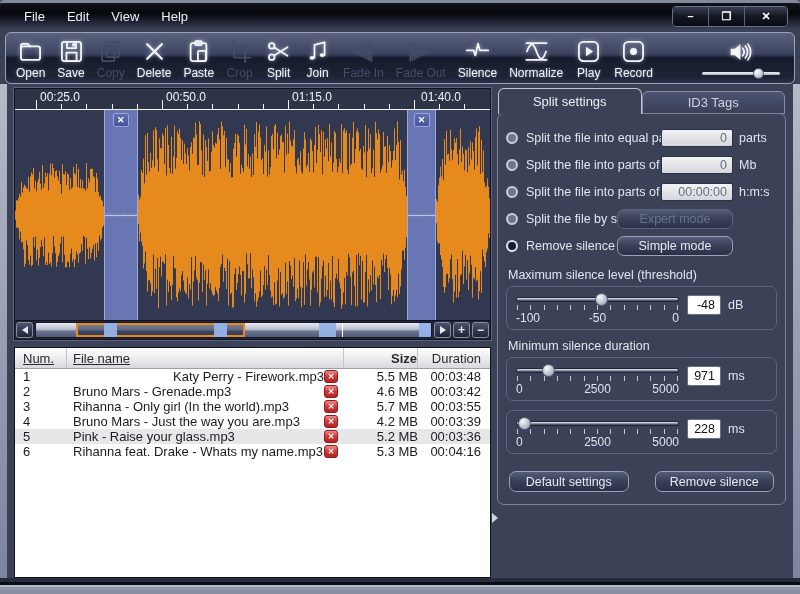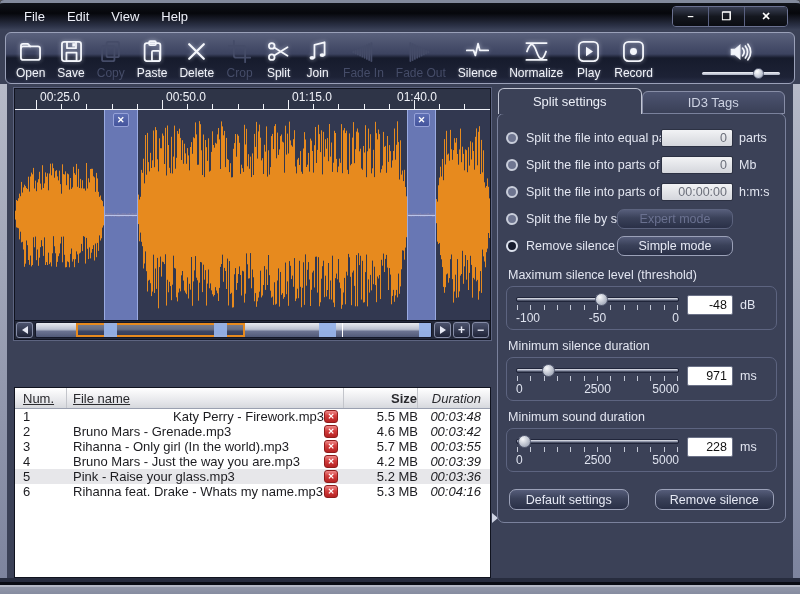--- a/index.html
+++ b/index.html
@@ -24,21 +24,21 @@
   .tb-item.disabled .tb-icon{color:#454c68;filter:none;}
   .tb-item.disabled .tb-label{color:#454c68;text-shadow:none;}
   .tb-volume{margin-left:auto;display:flex;flex-direction:column;align-items:center;justify-content:flex-end;padding:1px 10px 6px 2px;}
   .vol-track{width:78px;height:3px;background:linear-gradient(180deg,#f0f2f8,#aab0c2);border-radius:2px;position:relative;margin-top:6px;}
   .vol-thumb{position:absolute;top:-4px;width:11px;height:11px;border-radius:50%;
     background:radial-gradient(circle at 35% 30%,#ffffff,#c2c8d6 60%,#8a91a6);border:1px solid #5a6076;}
   
   .main{flex:1;display:flex;padding:4px 7px 0 7px;gap:6px;min-height:0;
     border-left:7px solid transparent;border-right:7px solid transparent;
     border-image:linear-gradient(180deg,#b6bac8,#7d849e) 0 7;background:#3b4157;background-clip:padding-box;}
-  .left-col{width:477px;flex:0 0 477px;display:flex;flex-direction:column;position:relative;gap:40px;}
+  .left-col{width:477px;flex:0 0 477px;display:flex;flex-direction:column;position:relative;}
   .right-col{flex:1;display:flex;flex-direction:column;min-width:0;}
   
   .wave-panel{height:252px;flex:0 0 252px;border:1px solid #10131f;box-shadow:0 0 0 1px #5d6480;background:#323850;display:flex;flex-direction:column;}
   .timeline{height:21px;flex:0 0 21px;position:relative;background:#2e3447;border-bottom:1px solid #f0f2f8;overflow:hidden;}
   .tl-label{position:absolute;top:1px;font-size:12px;color:#f0f2f8;}
   .tl-tick{position:absolute;bottom:0;width:1px;background:#f0f2f8;}
   .wave-area{flex:1;position:relative;overflow:hidden;}
   .wave-svg{position:absolute;inset:0;}
   .silence-band{position:absolute;top:0;bottom:0;background:rgba(111,128,194,.88);border-left:1px solid rgba(160,175,230,.9);border-right:1px solid rgba(160,175,230,.9);}
   .silence-band::after{content:"";position:absolute;left:0;right:0;top:50%;height:1px;background:#b9c4ec;}
@@ -61,21 +61,21 @@
   
   .file-table{margin-top:7px;flex:1;background:#fff;border:1px solid #10131f;display:flex;flex-direction:column;overflow:hidden;}
   .ft-header{display:flex;flex:0 0 21px;background:linear-gradient(180deg,#ffffff,#e4e5e9 70%,#d6d8dd);border-bottom:1px solid #9aa0b0;
     font-size:13px;color:#2a2a2e;align-items:center;}
   .ft-row{display:flex;flex:0 0 21px;align-items:center;font-size:13px;color:#1c1c20;background:#fff;}
   .ft-row.selected{background:#e7e7ea;}
   .c-num{width:52px;flex:0 0 52px;padding-left:8px;}
   .c-name{flex:1;display:flex;align-items:center;min-width:0;}
   .c-name-text{flex:1;overflow:hidden;white-space:nowrap;}
   .c-size{width:74px;flex:0 0 74px;text-align:right;}
-  .c-dur{width:72px;flex:0 0 72px;text-align:right;padding-right:9px;font-style:italic;}
+  .c-dur{width:72px;flex:0 0 72px;text-align:right;padding-right:9px;}
   .ft-header .c-num,.ft-header .c-name{border-right:1px solid #c3c5cb;height:100%;display:flex;align-items:center;text-decoration:underline;}
   .ft-header .c-size{border-right:1px solid #c3c5cb;height:100%;display:flex;align-items:center;justify-content:flex-end;font-weight:bold;}
   .del-btn{width:14px;height:13px;flex:0 0 14px;margin-right:6px;border:1px solid #8f1d1d;border-radius:3px;
     background:linear-gradient(180deg,#ef8a8a,#d23c3c 45%,#b52222);display:flex;align-items:center;justify-content:center;}
   .del-btn span{color:#fff;font-size:8px;font-weight:bold;line-height:1;}
   
   .tabs{display:flex;flex:0 0 26px;align-items:flex-end;padding:0 1px;}
   .tab{flex:1;height:23px;display:flex;align-items:center;justify-content:center;font-size:13px;color:#cdd2e2;
     background:linear-gradient(180deg,#4d5471,#3a4057);border:1px solid #878da6;border-radius:6px 6px 0 0;position:relative;}
   .tab.active{height:26px;background:#3b4157;border:1px solid #c2c6d4;border-bottom:none;color:#eceff8;z-index:2;}
@@ -99,21 +99,21 @@
     background:linear-gradient(180deg,#eceef3,#9aa0b4 45%,#2e3448);}
   .sl-thumb{position:absolute;top:-5px;width:13px;height:13px;margin-left:-6px;border-radius:50%;
     background:radial-gradient(circle at 35% 30%,#f8f9fb,#b6bcc9 60%,#8d94a6);border:1px solid #5a6076;}
   .sl-ticks{display:flex;justify-content:space-between;margin-top:3px;padding:0 1px;}
   .sl-tick{width:1px;height:5px;background:#c3c8d6;}
   .sl-ticklabels{display:flex;margin-top:1px;font-size:12px;color:#dfe3ef;}
   .sl-ticklabels span:nth-child(1){flex:1;text-align:left;}
   .sl-ticklabels span:nth-child(2){flex:1;text-align:center;}
   .sl-ticklabels span:nth-child(3){flex:1;text-align:right;}
   .sl-right{flex:0 0 80px;display:flex;align-items:flex-start;gap:7px;padding-top:1px;margin-left:8px;}
-  .sl-value{width:46px;height:20px;background:#fff;border:1px solid #6a7086;border-radius:2px;color:#111;
+  .sl-value{width:34px;height:20px;background:#fff;border:1px solid #6a7086;border-radius:2px;color:#111;
     font-size:12.5px;text-align:right;padding:0 5px;font-family:"Liberation Sans",sans-serif;}
   .sl-unit{font-size:12.5px;color:#e2e5f0;margin-top:3px;}
   .actions{display:flex;gap:26px;margin-top:17px;padding:0 3px;}
   .action-btn{flex:1;height:21px;}
 </style>
 </head>
 <body>
 
 <div class="window">
   <div class="titlebar">
@@ -155,31 +155,31 @@
       </div>
       <div class="tb-item disabled">
         <div class="tb-icon"><svg viewBox="0 0 24 24" width="27" height="27">
             <rect fill="none" stroke="currentColor" stroke-width="1.6" stroke-linecap="round" stroke-linejoin="round" x="8.5" y="3.5" width="11" height="13.5" rx="1.5"></rect>
             <rect fill="none" stroke="currentColor" stroke-width="1.6" stroke-linecap="round" stroke-linejoin="round" x="4.5" y="7" width="11" height="13.5" rx="1.5"></rect>
           </svg></div>
         <div class="tb-label">Copy</div>
       </div>
       <div class="tb-item">
         <div class="tb-icon"><svg viewBox="0 0 24 24" width="27" height="27">
+            <path fill="none" stroke="currentColor" stroke-width="2" stroke-linecap="round" d="M5.5 5.5 L18.5 18.5 M18.5 5.5 L5.5 18.5"></path>
+          </svg></div>
+        <div class="tb-label">Delete</div>
+      </div>
+      <div class="tb-item">
+        <div class="tb-icon"><svg viewBox="0 0 24 24" width="27" height="27">
             <rect fill="none" stroke="currentColor" stroke-width="1.6" stroke-linecap="round" stroke-linejoin="round" x="5" y="4.5" width="14" height="16" rx="2"></rect>
             <rect fill="none" stroke="currentColor" stroke-width="1.6" stroke-linecap="round" stroke-linejoin="round" x="9" y="2.8" width="6" height="3.6" rx="1"></rect>
             <rect fill="none" stroke="currentColor" stroke-width="1.6" stroke-linecap="round" stroke-linejoin="round" x="11.5" y="11.5" width="7" height="9" rx="1"></rect>
           </svg></div>
         <div class="tb-label">Paste</div>
-      </div>
-      <div class="tb-item">
-        <div class="tb-icon"><svg viewBox="0 0 24 24" width="27" height="27">
-            <path fill="none" stroke="currentColor" stroke-width="2" stroke-linecap="round" d="M5.5 5.5 L18.5 18.5 M18.5 5.5 L5.5 18.5"></path>
-          </svg></div>
-        <div class="tb-label">Delete</div>
       </div>
       <div class="tb-item disabled">
         <div class="tb-icon"><svg viewBox="0 0 24 24" width="27" height="27">
             <path fill="none" stroke="currentColor" stroke-width="1.6" stroke-linecap="round" stroke-linejoin="round" d="M7 2.5 v13 a2 2 0 0 0 2 2 h12.5"></path>
             <path fill="none" stroke="currentColor" stroke-width="1.6" stroke-linecap="round" stroke-linejoin="round" d="M2.5 7 h12.5 a2 2 0 0 1 2 2 v12.5"></path>
           </svg></div>
         <div class="tb-label">Crop</div>
       </div>
       <div class="tb-item">
         <div class="tb-icon"><svg viewBox="0 0 24 24" width="27" height="27">
@@ -263,21 +263,21 @@
             <div class="tl-tick" style="left: 197.4px; height: 5px;"></div>
             <div class="tl-tick" style="left: 222.6px; height: 5px;"></div>
             <div class="tl-tick" style="left: 247.8px; height: 5px;"></div>
             <div class="tl-tick" style="left: 273px; height: 9px;"></div>
             <span class="tl-label" style="left: 277px;">01:15.0</span>
             <div class="tl-tick" style="left: 298.2px; height: 5px;"></div>
             <div class="tl-tick" style="left: 323.4px; height: 5px;"></div>
             <div class="tl-tick" style="left: 348.6px; height: 5px;"></div>
             <div class="tl-tick" style="left: 373.8px; height: 5px;"></div>
             <div class="tl-tick" style="left: 399px; height: 9px;"></div>
-            <span class="tl-label" style="left: 382px;">01:40.0</span>
+            <span class="tl-label" style="left: 406px;">01:40.0</span>
             <div class="tl-tick" style="left: 424.2px; height: 5px;"></div>
             <div class="tl-tick" style="left: 449.4px; height: 5px;"></div>
           </div>
         <div class="wave-area" id="wave-area">
             <div class="wave-svg"><svg width="100%" height="100%" viewBox="0 0 475 210" preserveAspectRatio="none">
                 <path d="M0.5 100.7L0.5 109.6M1.5 90.0L1.5 117.4M2.5 90.9L2.5 117.8M3.5 88.3L3.5 118.3M4.5 83.6L4.5 129.4M5.5 86.2L5.5 121.7M6.5 71.9L6.5 132.4M7.5 82.6L7.5 131.8M8.5 77.4L8.5 139.5M9.5 74.7L9.5 156.8M10.5 76.2L10.5 153.7M11.5 78.0L11.5 130.5M12.5 79.1L12.5 135.2M13.5 66.7L13.5 150.0M14.5 81.6L14.5 154.8M15.5 66.5L15.5 145.6M16.5 62.6L16.5 156.4M17.5 64.3L17.5 155.0M18.5 57.9L18.5 127.3M19.5 78.5L19.5 137.3M20.5 70.6L20.5 126.6M21.5 81.2L21.5 150.2M22.5 72.4L22.5 139.5M23.5 69.2L23.5 155.8M24.5 61.8L24.5 147.7M25.5 73.6L25.5 137.2M26.5 79.6L26.5 130.2M27.5 55.2L27.5 136.2M28.5 78.0L28.5 145.9M29.5 73.4L29.5 127.4M30.5 62.4L30.5 155.0M31.5 66.7L31.5 152.1M32.5 63.3L32.5 155.0M33.5 80.3L33.5 142.7M34.5 63.5L34.5 154.1M35.5 53.7L35.5 152.4M36.5 65.3L36.5 156.4M37.5 53.5L37.5 143.3M38.5 58.2L38.5 126.2M39.5 67.7L39.5 136.3M40.5 61.2L40.5 143.3M41.5 60.2L41.5 156.8M42.5 66.4L42.5 151.9M43.5 70.4L43.5 146.2M44.5 60.7L44.5 143.4M45.5 74.1L45.5 133.5M46.5 83.7L46.5 126.8M47.5 54.3L47.5 152.3M48.5 64.1L48.5 126.5M49.5 64.5L49.5 144.8M50.5 61.4L50.5 157.4M51.5 75.2L51.5 157.1M52.5 63.5L52.5 151.4M53.5 64.3L53.5 152.2M54.5 79.6L54.5 157.3M55.5 68.0L55.5 143.9M56.5 78.9L56.5 138.5M57.5 77.4L57.5 151.6M58.5 56.8L58.5 149.2M59.5 63.2L59.5 157.2M60.5 64.8L60.5 149.2M61.5 53.9L61.5 141.4M62.5 76.8L62.5 144.4M63.5 58.9L63.5 152.9M64.5 78.0L64.5 143.5M65.5 68.9L65.5 142.6M66.5 78.3L66.5 133.9M67.5 70.2L67.5 141.1M68.5 78.6L68.5 126.1M69.5 78.5L69.5 126.8M70.5 80.6L70.5 153.6M71.5 53.0L71.5 127.9M72.5 78.5L72.5 138.8M73.5 68.3L73.5 149.1M74.5 72.4L74.5 137.4M75.5 59.0L75.5 148.4M76.5 58.8L76.5 142.7M77.5 58.8L77.5 139.0M78.5 66.3L78.5 135.2M79.5 67.4L79.5 150.5M80.5 81.8L80.5 133.5M81.5 62.9L81.5 147.2M82.5 68.4L82.5 132.9M83.5 81.8L83.5 140.9M84.5 86.8L84.5 125.4M85.5 85.5L85.5 130.5M86.5 89.8L86.5 128.3M87.5 91.1L87.5 117.6M88.5 96.3L88.5 115.4M89.5 103.8L89.5 106.9M90.5 103.5L90.5 107.0M91.5 103.2L91.5 106.4M92.5 103.7L92.5 106.7M93.5 103.1L93.5 106.5M94.5 103.4L94.5 106.0M95.5 103.4L95.5 106.3M96.5 103.5L96.5 106.8M97.5 103.7L97.5 106.2M98.5 104.1L98.5 106.6M99.5 103.3L99.5 107.0M100.5 103.8L100.5 106.1M101.5 104.1L101.5 106.7M102.5 103.1L102.5 106.8M103.5 103.2L103.5 107.0M104.5 103.9L104.5 107.0M105.5 103.8L105.5 106.5M106.5 103.7L106.5 106.7M107.5 103.3L107.5 106.6M108.5 103.3L108.5 106.6M109.5 103.5L109.5 106.1M110.5 103.2L110.5 106.4M111.5 104.0L111.5 106.7M112.5 103.6L112.5 106.5M113.5 103.5L113.5 106.9M114.5 103.0L114.5 106.0M115.5 104.1L115.5 106.2M116.5 103.6L116.5 106.3M117.5 103.1L117.5 106.8M118.5 103.5L118.5 106.9M119.5 103.9L119.5 106.4M120.5 103.1L120.5 106.6M121.5 103.2L121.5 106.2M122.5 103.1L122.5 107.0M123.5 84.6L123.5 114.1M124.5 89.5L124.5 131.3M125.5 86.8L125.5 122.6M126.5 59.9L126.5 131.8M127.5 62.8L127.5 136.2M128.5 48.7L128.5 158.5M129.5 73.4L129.5 153.5M130.5 25.0L130.5 141.4M131.5 64.7L131.5 161.2M132.5 22.9L132.5 181.5M133.5 52.1L133.5 170.6M134.5 61.4L134.5 169.8M135.5 42.8L135.5 173.2M136.5 58.0L136.5 186.1M137.5 50.3L137.5 181.6M138.5 20.5L138.5 144.7M139.5 57.2L139.5 183.0M140.5 17.1L140.5 158.5M141.5 20.1L141.5 178.9M142.5 49.3L142.5 147.9M143.5 61.4L143.5 198.3M144.5 28.3L144.5 157.1M145.5 38.2L145.5 146.6M146.5 38.3L146.5 166.6M147.5 23.5L147.5 151.7M148.5 25.7L148.5 152.2M149.5 54.0L149.5 154.1M150.5 17.8L150.5 144.3M151.5 65.5L151.5 195.6M152.5 15.5L152.5 169.8M153.5 35.0L153.5 182.3M154.5 57.8L154.5 171.8M155.5 63.2L155.5 176.1M156.5 26.8L156.5 190.2M157.5 63.5L157.5 174.7M158.5 46.6L158.5 145.7M159.5 15.6L159.5 157.9M160.5 58.7L160.5 158.6M161.5 47.8L161.5 187.3M162.5 21.0L162.5 191.4M163.5 23.8L163.5 182.5M164.5 18.7L164.5 178.5M165.5 27.9L165.5 181.3M166.5 50.0L166.5 165.3M167.5 30.2L167.5 161.0M168.5 53.8L168.5 170.6M169.5 33.7L169.5 180.6M170.5 43.4L170.5 182.7M171.5 53.8L171.5 184.2M172.5 38.1L172.5 167.4M173.5 45.4L173.5 188.5M174.5 60.4L174.5 173.8M175.5 37.0L175.5 179.7M176.5 32.1L176.5 147.0M177.5 43.8L177.5 195.8M178.5 27.3L178.5 171.4M179.5 28.2L179.5 160.4M180.5 12.4L180.5 146.1M181.5 24.4L181.5 167.7M182.5 54.8L182.5 170.3M183.5 54.7L183.5 190.7M184.5 11.1L184.5 172.7M185.5 14.2L185.5 152.0M186.5 40.3L186.5 152.4M187.5 65.0L187.5 182.1M188.5 24.5L188.5 154.7M189.5 67.1L189.5 169.7M190.5 30.0L190.5 160.2M191.5 37.2L191.5 195.6M192.5 50.9L192.5 173.6M193.5 28.3L193.5 159.5M194.5 61.6L194.5 178.3M195.5 60.7L195.5 173.4M196.5 41.9L196.5 180.4M197.5 21.3L197.5 184.3M198.5 35.0L198.5 186.4M199.5 37.7L199.5 185.0M200.5 32.8L200.5 177.2M201.5 33.7L201.5 180.6M202.5 24.4L202.5 183.3M203.5 18.0L203.5 191.0M204.5 29.4L204.5 177.9M205.5 59.0L205.5 156.9M206.5 11.4L206.5 154.0M207.5 16.4L207.5 144.7M208.5 25.3L208.5 171.8M209.5 20.9L209.5 157.9M210.5 57.1L210.5 161.0M211.5 27.9L211.5 179.0M212.5 48.9L212.5 148.6M213.5 49.9L213.5 195.5M214.5 62.1L214.5 151.1M215.5 53.2L215.5 183.9M216.5 67.4L216.5 182.8M217.5 67.2L217.5 197.6M218.5 38.8L218.5 197.3M219.5 33.1L219.5 164.3M220.5 24.0L220.5 158.1M221.5 46.7L221.5 179.9M222.5 24.3L222.5 173.0M223.5 25.8L223.5 164.0M224.5 32.8L224.5 156.4M225.5 63.8L225.5 165.0M226.5 54.7L226.5 185.5M227.5 58.2L227.5 160.8M228.5 61.9L228.5 161.4M229.5 14.8L229.5 192.6M230.5 34.5L230.5 183.7M231.5 18.8L231.5 143.4M232.5 56.3L232.5 154.3M233.5 44.2L233.5 168.6M234.5 58.8L234.5 168.3M235.5 46.6L235.5 143.1M236.5 67.1L236.5 178.3M237.5 43.4L237.5 159.5M238.5 65.0L238.5 167.3M239.5 23.9L239.5 191.3M240.5 36.9L240.5 183.1M241.5 11.9L241.5 196.8M242.5 48.6L242.5 191.3M243.5 21.4L243.5 187.6M244.5 14.6L244.5 181.7M245.5 27.7L245.5 160.7M246.5 50.4L246.5 187.4M247.5 48.2L247.5 185.5M248.5 64.0L248.5 175.0M249.5 34.8L249.5 156.1M250.5 41.6L250.5 179.9M251.5 16.4L251.5 159.5M252.5 66.6L252.5 175.0M253.5 40.3L253.5 145.0M254.5 64.6L254.5 165.2M255.5 57.1L255.5 180.7M256.5 26.1L256.5 187.6M257.5 23.9L257.5 186.6M258.5 39.1L258.5 194.9M259.5 16.1L259.5 172.3M260.5 14.1L260.5 194.6M261.5 48.3L261.5 193.8M262.5 22.6L262.5 170.5M263.5 44.9L263.5 158.4M264.5 39.4L264.5 196.6M265.5 26.1L265.5 162.0M266.5 24.5L266.5 184.8M267.5 31.7L267.5 183.2M268.5 32.5L268.5 188.8M269.5 62.7L269.5 187.1M270.5 15.7L270.5 152.6M271.5 44.6L271.5 184.2M272.5 23.6L272.5 171.4M273.5 43.5L273.5 195.8M274.5 11.6L274.5 151.1M275.5 30.4L275.5 155.8M276.5 35.3L276.5 169.1M277.5 36.7L277.5 165.6M278.5 29.2L278.5 176.8M279.5 20.2L279.5 148.1M280.5 56.5L280.5 191.1M281.5 63.4L281.5 188.6M282.5 49.5L282.5 178.7M283.5 47.9L283.5 188.2M284.5 55.0L284.5 150.8M285.5 41.1L285.5 176.8M286.5 61.7L286.5 197.3M287.5 63.8L287.5 177.8M288.5 38.5L288.5 152.3M289.5 22.1L289.5 194.9M290.5 29.5L290.5 144.4M291.5 57.0L291.5 175.7M292.5 54.7L292.5 159.8M293.5 42.9L293.5 152.1M294.5 61.6L294.5 169.5M295.5 28.6L295.5 196.0M296.5 30.6L296.5 179.8M297.5 41.0L297.5 162.5M298.5 62.6L298.5 160.7M299.5 35.2L299.5 177.5M300.5 17.0L300.5 146.8M301.5 53.0L301.5 146.6M302.5 39.9L302.5 182.6M303.5 14.8L303.5 147.2M304.5 24.1L304.5 196.3M305.5 42.1L305.5 192.3M306.5 20.3L306.5 168.7M307.5 64.4L307.5 156.2M308.5 21.8L308.5 150.7M309.5 46.7L309.5 187.2M310.5 29.2L310.5 165.7M311.5 38.7L311.5 186.5M312.5 28.1L312.5 180.0M313.5 51.2L313.5 153.0M314.5 14.0L314.5 189.2M315.5 46.6L315.5 170.5M316.5 32.5L316.5 189.6M317.5 61.9L317.5 145.7M318.5 52.7L318.5 192.6M319.5 20.8L319.5 197.1M320.5 23.0L320.5 168.2M321.5 48.9L321.5 163.6M322.5 62.2L322.5 169.3M323.5 56.5L323.5 149.0M324.5 48.6L324.5 172.5M325.5 52.8L325.5 178.3M326.5 14.1L326.5 198.8M327.5 63.2L327.5 194.8M328.5 20.3L328.5 182.5M329.5 18.1L329.5 167.9M330.5 23.1L330.5 194.3M331.5 20.7L331.5 161.7M332.5 59.8L332.5 165.5M333.5 64.1L333.5 143.9M334.5 23.4L334.5 147.3M335.5 55.3L335.5 166.8M336.5 53.9L336.5 195.2M337.5 27.6L337.5 162.5M338.5 12.1L338.5 160.6M339.5 53.2L339.5 175.9M340.5 39.2L340.5 196.3M341.5 21.6L341.5 145.1M342.5 18.5L342.5 196.3M343.5 22.5L343.5 143.2M344.5 41.3L344.5 155.1M345.5 38.7L345.5 145.8M346.5 58.5L346.5 189.6M347.5 59.8L347.5 150.8M348.5 36.0L348.5 192.6M349.5 42.5L349.5 192.2M350.5 15.2L350.5 162.1M351.5 67.2L351.5 144.6M352.5 41.3L352.5 196.4M353.5 18.6L353.5 169.4M354.5 38.5L354.5 182.6M355.5 24.2L355.5 164.9M356.5 63.4L356.5 180.4M357.5 58.3L357.5 150.6M358.5 39.8L358.5 174.2M359.5 67.1L359.5 156.7M360.5 11.8L360.5 175.1M361.5 23.2L361.5 192.2M362.5 29.4L362.5 166.5M363.5 19.5L363.5 168.5M364.5 24.1L364.5 165.1M365.5 62.6L365.5 189.1M366.5 59.2L366.5 149.8M367.5 55.6L367.5 155.7M368.5 21.9L368.5 143.6M369.5 36.9L369.5 162.0M370.5 35.9L370.5 148.9M371.5 62.8L371.5 144.9M372.5 26.0L372.5 157.6M373.5 51.9L373.5 180.0M374.5 35.1L374.5 158.1M375.5 41.1L375.5 164.6M376.5 57.6L376.5 194.3M377.5 50.4L377.5 185.9M378.5 40.9L378.5 179.9M379.5 18.5L379.5 191.8M380.5 49.7L380.5 185.4M381.5 34.8L381.5 179.9M382.5 11.3L382.5 187.4M383.5 32.1L383.5 163.6M384.5 69.5L384.5 183.8M385.5 30.3L385.5 176.4M386.5 64.6L386.5 159.3M387.5 60.5L387.5 140.3M388.5 71.1L388.5 140.7M389.5 59.8L389.5 149.7M390.5 77.0L390.5 137.6M391.5 86.3L391.5 127.2M392.5 104.1L392.5 106.0M393.5 103.4L393.5 106.2M394.5 103.5L394.5 106.7M395.5 104.0L395.5 106.7M396.5 104.2L396.5 107.0M397.5 103.6L397.5 106.3M398.5 103.5L398.5 106.7M399.5 103.7L399.5 106.6M400.5 103.6L400.5 106.0M401.5 103.8L401.5 106.3M402.5 104.1L402.5 106.0M403.5 103.5L403.5 106.7M404.5 103.8L404.5 105.9M405.5 103.3L405.5 106.9M406.5 104.0L406.5 106.5M407.5 104.0L407.5 106.7M408.5 104.0L408.5 106.8M409.5 103.7L409.5 107.0M410.5 103.6L410.5 106.5M411.5 103.8L411.5 106.4M412.5 103.4L412.5 106.5M413.5 103.1L413.5 106.0M414.5 104.0L414.5 106.2M415.5 104.0L415.5 105.9M416.5 103.7L416.5 105.8M417.5 103.5L417.5 107.0M418.5 103.5L418.5 107.0M419.5 104.1L419.5 106.6M420.5 103.8L420.5 106.9M421.5 89.1L421.5 113.2M422.5 91.6L422.5 131.7M423.5 75.3L423.5 134.1M424.5 67.6L424.5 133.0M425.5 56.7L425.5 145.1M426.5 66.5L426.5 149.3M427.5 49.0L427.5 157.1M428.5 70.2L428.5 176.9M429.5 29.1L429.5 182.8M430.5 54.5L430.5 177.2M431.5 20.8L431.5 164.4M432.5 44.6L432.5 163.5M433.5 43.6L433.5 172.7M434.5 50.7L434.5 168.1M435.5 19.9L435.5 149.2M436.5 39.3L436.5 144.5M437.5 49.8L437.5 169.1M438.5 40.1L438.5 192.6M439.5 28.2L439.5 181.5M440.5 32.6L440.5 164.7M441.5 28.0L441.5 187.8M442.5 44.0L442.5 149.1M443.5 54.7L443.5 187.3M444.5 39.4L444.5 181.4M445.5 18.6L445.5 165.6M446.5 52.2L446.5 164.0M447.5 36.7L447.5 140.8M448.5 43.9L448.5 173.8M449.5 60.3L449.5 156.4M450.5 39.4L450.5 145.1M451.5 40.2L451.5 169.7M452.5 62.2L452.5 150.0M453.5 37.2L453.5 180.0M454.5 55.6L454.5 162.9M455.5 31.3L455.5 145.8M456.5 49.5L456.5 154.9M457.5 32.4L457.5 187.7M458.5 41.0L458.5 167.9M459.5 59.7L459.5 169.5M460.5 26.8L460.5 157.2M461.5 18.4L461.5 171.3M462.5 55.3L462.5 169.9M463.5 21.8L463.5 189.7M464.5 16.2L464.5 181.2M465.5 64.0L465.5 161.1M466.5 29.9L466.5 182.9M467.5 62.4L467.5 139.6M468.5 40.3L468.5 146.4M469.5 72.3L469.5 151.5M470.5 77.6L470.5 157.3M471.5 76.0L471.5 142.2M472.5 68.4L472.5 138.6M473.5 76.8L473.5 123.0M474.5 88.4L474.5 128.0" stroke="#E78A1E" stroke-width="1"></path>
               </svg></div>
             <div class="silence-band" style="left: 18.7%; width: 7.1%;">
               <div class="band-close">
                 <span>✕</span>
@@ -490,21 +490,20 @@
                     <span>5000</span>
                   </div>
                 </div>
                 <div class="sl-right">
                   <input class="sl-value" value="971" style="">
                   <div class="sl-unit">ms</div>
                 </div>
               </div>
             </div>
             <div class="slider-sec">
-              <div class="slider-label">Minimum sound duration</div>
               <div class="slider-box">
                 <div class="sl-left">
                   <div class="sl-groove">
                     <div class="sl-thumb" style="left: 4.56%;"></div>
                   </div>
                   <div class="sl-ticks">
                     <div class="sl-tick"></div>
                     <div class="sl-tick"></div>
                     <div class="sl-tick"></div>
                     <div class="sl-tick"></div>

